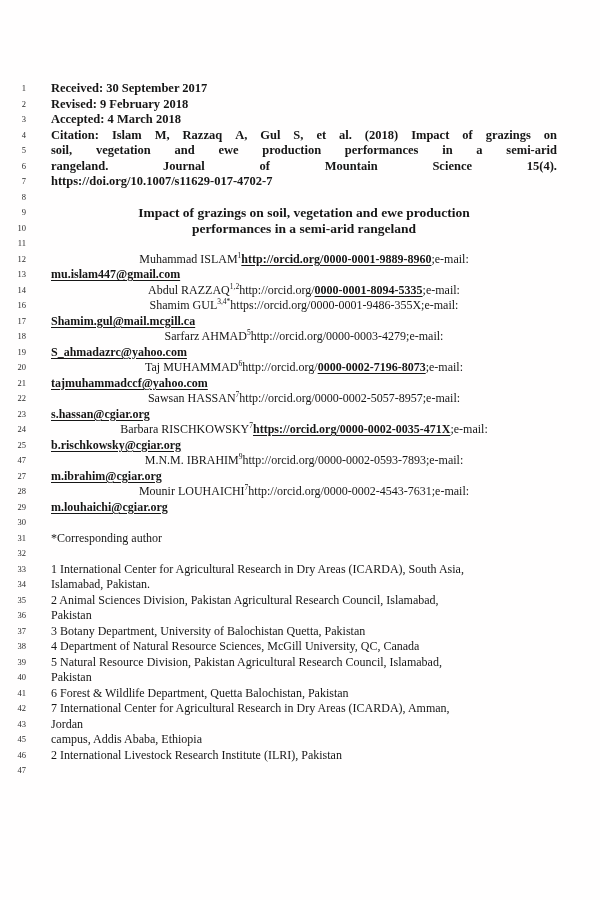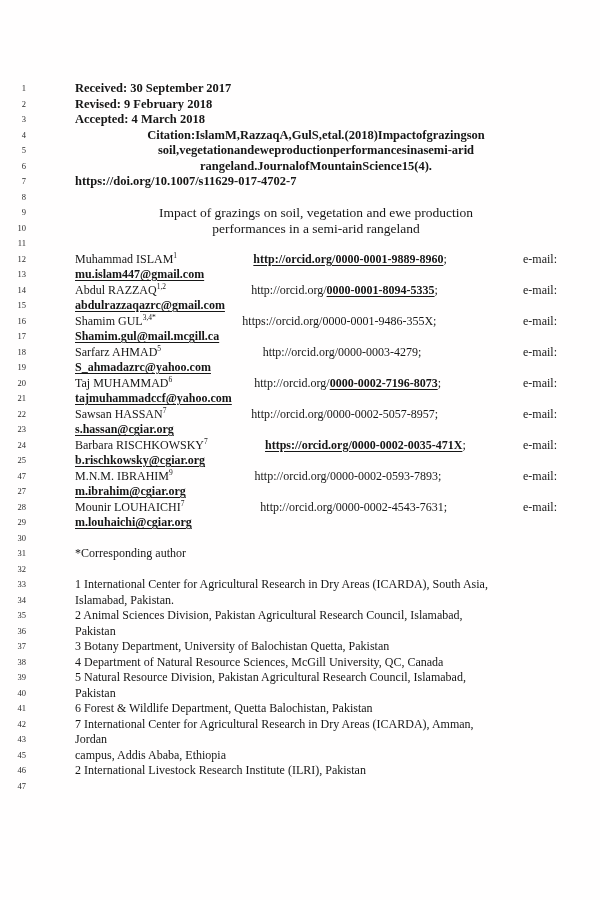--- a/index.html
+++ b/index.html
@@ -7,25 +7,25 @@
   .page{
     position:relative;width:600px;height:900px;background:#fffefe;
     color:#161616;overflow:hidden;margin:0 auto;
   }
   .lines{position:absolute;top:81px;left:10px;width:547px;}
   .row{display:flex;height:15.5px;line-height:15.6px;font-size:12px;}
   .ln{
     flex:0 0 16px;text-align:right;font-size:8.5px;color:#2a2a2a;
     line-height:15.6px;font-family:"Liberation Serif",serif;
   }
-  .lc{margin-left:49px;flex:1;min-width:0;white-space:nowrap;}
+  .lc{margin-left:25px;flex:1;min-width:0;white-space:nowrap;}
   .bold-line .lc{font-weight:700;font-size:12.5px;}
-  .jflex{display:flex;justify-content:center;}
-  .title-row .lc{font-weight:400;font-size:13.5px;text-align:center;white-space:nowrap;}
-  .author-row .lc{display:flex;justify-content:space-between;}
+  .jflex{display:flex;justify-content:space-between;}
+  .title-row .lc{font-weight:700;font-size:13.5px;text-align:center;white-space:nowrap;}
+  .author-row .lc{display:flex;justify-content:center;}
   .u{text-decoration:underline;text-underline-offset:1.5px;font-weight:bold;}
   sup{font-size:7.5px;line-height:0;vertical-align:super;}
   a{color:inherit;text-decoration:none;}
   a.u{text-decoration:underline;}
 </style>
 </head>
 <body>
 
 <div class="page">
   <div class="lines">
@@ -118,24 +118,20 @@
         <div class="lc"><a class="u">mu.islam447@gmail.com</a></div>
       </div>
       <div class="row author-row">
         <span class="ln">14</span>
         <div class="lc">
           <span>Abdul RAZZAQ<sup>1,2</sup></span>
           <span>http://orcid.org/<span class="u">0000-0001-8094-5335</span>;</span>
           <span>e-mail:</span>
         </div>
       </div>
-      <div class="row">
-        <span class="ln">15</span>
-        <div class="lc"><a class="u">abdulrazzaqazrc@gmail.com</a></div>
-      </div>
       <div class="row author-row">
         <span class="ln">16</span>
         <div class="lc">
           <span>Shamim GUL<sup>3,4*</sup></span>
           <span>https://orcid.org/0000-0001-9486-355X;</span>
           <span>e-mail:</span>
         </div>
       </div>
       <div class="row">
         <span class="ln">17</span>

